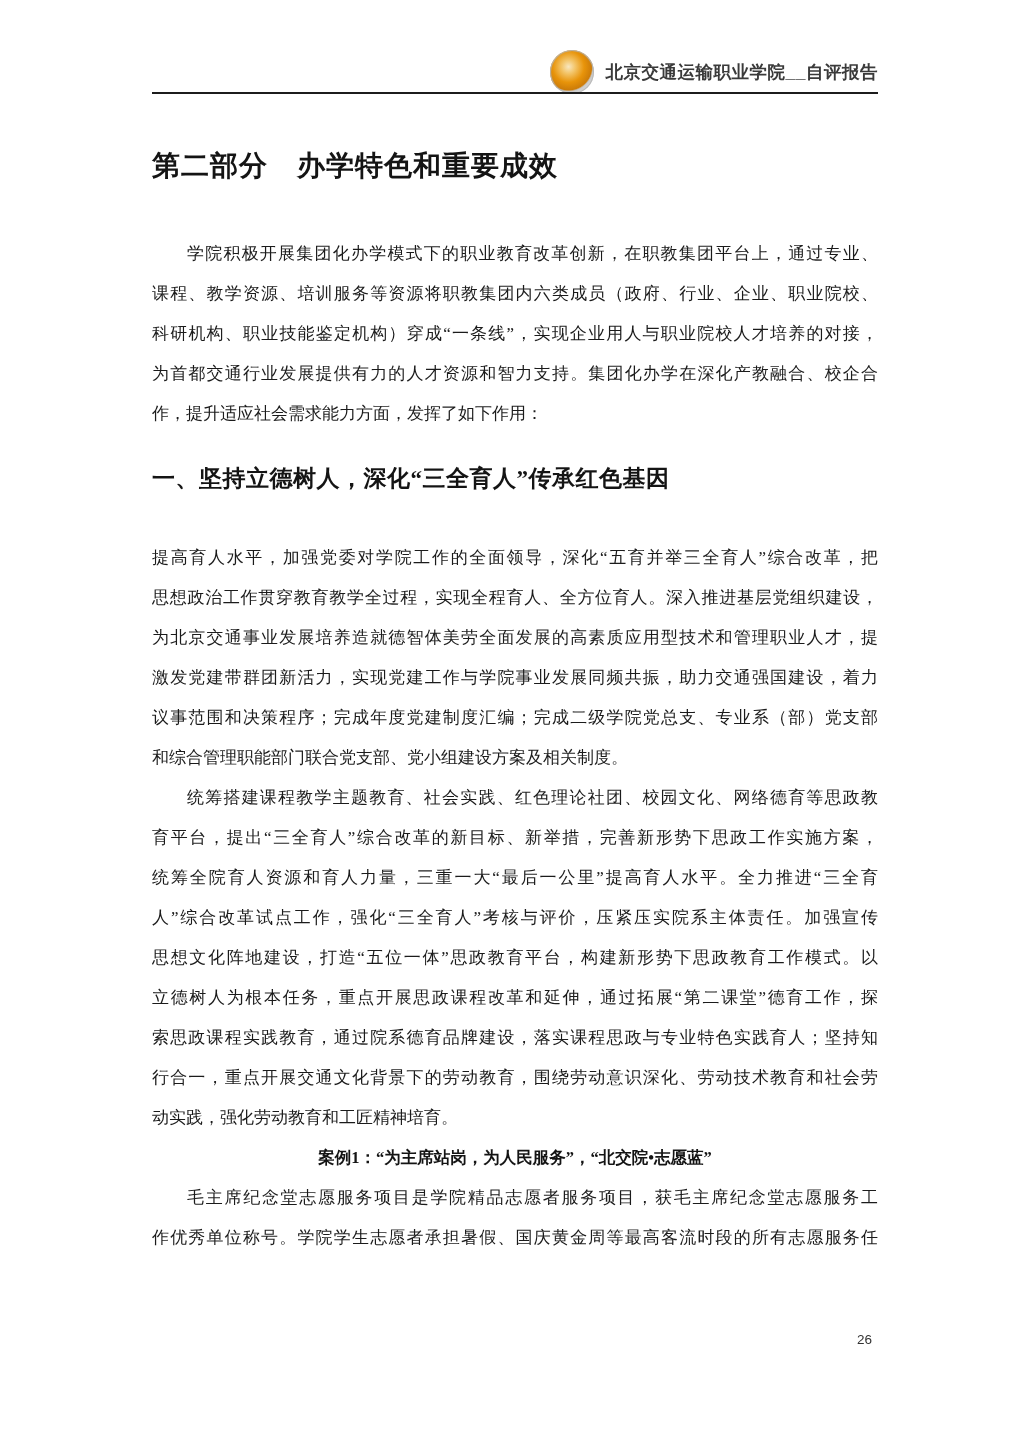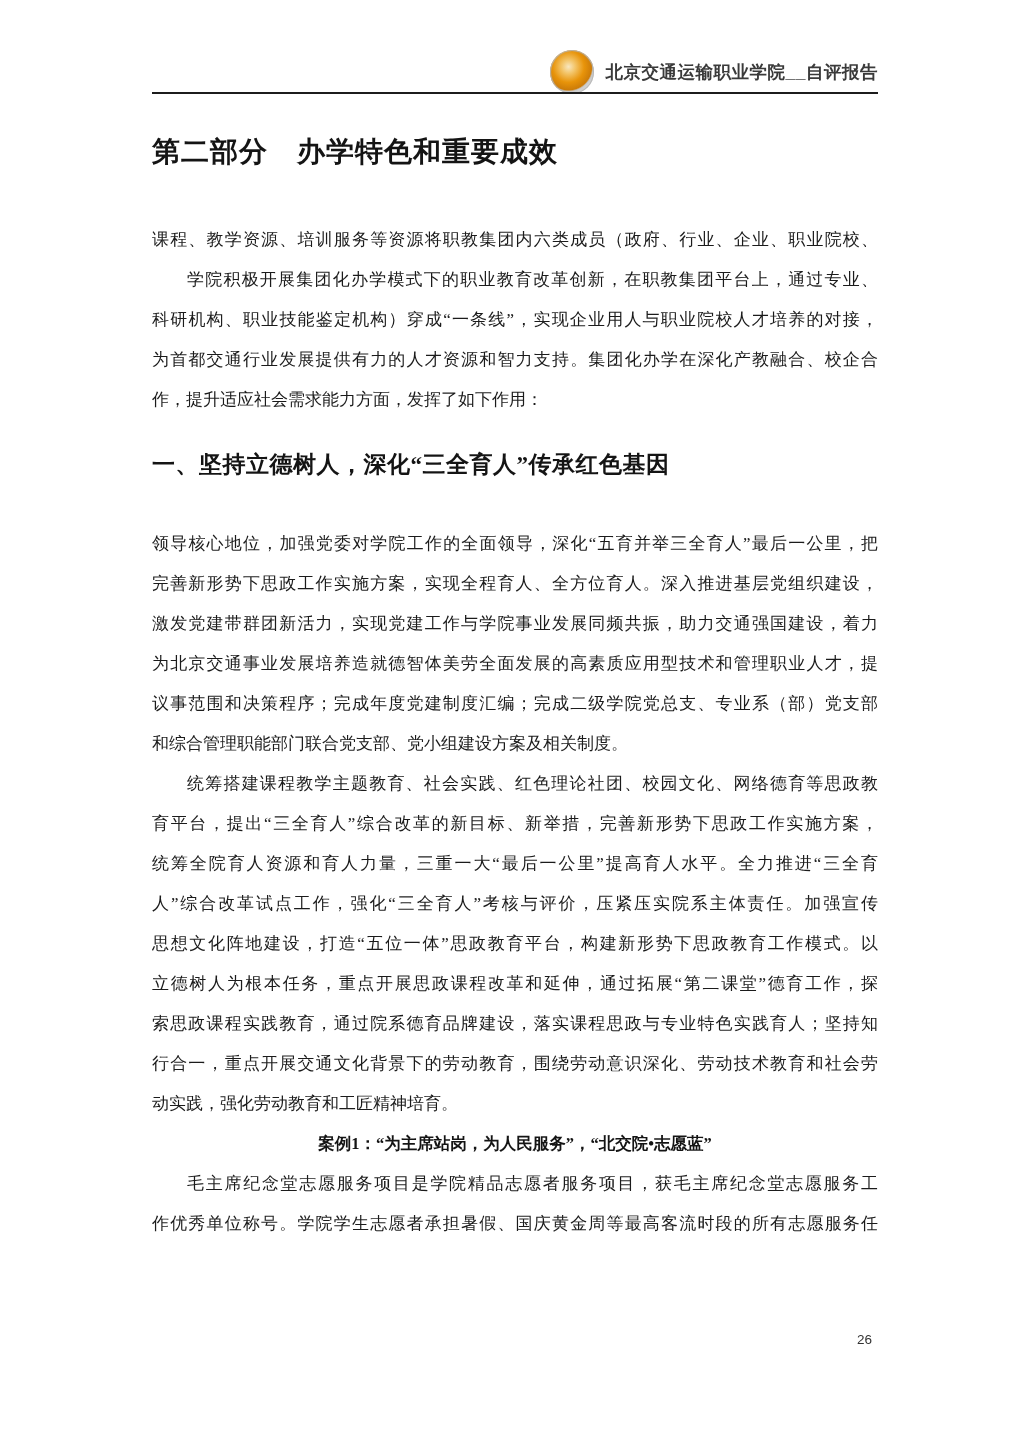--- a/index.html
+++ b/index.html
@@ -27,21 +27,21 @@
   .header-title {
     font-family:"Liberation Sans", sans-serif;
     font-weight:bold; font-size:17.5px; color:#3a3a3a;
     letter-spacing:0.5px; white-space:nowrap;
   }
   .header-rule {
     position:absolute; top:92px; left:152px; width:726px;
     border-top:2px solid #1c1c1c;
   }
   
-  .content { position:absolute; left:152px; top:132px; width:726px; }
+  .content { position:absolute; left:152px; top:146px; width:726px; }
   .doc-title {
     font-size:28px; font-weight:bold; color:#141414;
     height:40px; line-height:40px; letter-spacing:1px;
     margin-bottom:48px; white-space:nowrap;
   }
   .section-heading {
     font-size:23px; font-weight:bold; color:#141414;
     height:34px; line-height:34px; letter-spacing:0.5px;
     margin:28px 0 42px 0; white-space:nowrap;
   }
@@ -74,34 +74,34 @@
     <div class="seal"></div>
     <div class="header-title">北京交通运输职业学院__自评报告</div>
   </div>
   <div class="header-rule"></div>
 
   <div class="content">
 
     <div class="doc-title">第二部分　办学特色和重要成效</div>
 
     <div class="para">
+      <div class="pl pl-first">学院积极开展集团化办学模式下的职业教育改革创新，在职教集团平台上，通过专业、</div>
       <div class="pl">课程、教学资源、培训服务等资源将职教集团内六类成员（政府、行业、企业、职业院校、</div>
-      <div class="pl pl-first">学院积极开展集团化办学模式下的职业教育改革创新，在职教集团平台上，通过专业、</div>
       <div class="pl">科研机构、职业技能鉴定机构）穿成“一条线”，实现企业用人与职业院校人才培养的对接，</div>
       <div class="pl">为首都交通行业发展提供有力的人才资源和智力支持。集团化办学在深化产教融合、校企合</div>
       <div class="pl pl-last">作，提升适应社会需求能力方面，发挥了如下作用：</div>
     </div>
 
     <div class="section-heading">一、坚持立德树人，深化“三全育人”传承红色基因</div>
 
     <div class="para">
-      <div class="pl">领导核心地位，加强党委对学院工作的全面领导，深化“五育并举三全育人”最后一公里，把</div>
-      <div class="pl">完善新形势下思政工作实施方案，实现全程育人、全方位育人。深入推进基层党组织建设，</div>
+      <div class="pl">提高育人水平，加强党委对学院工作的全面领导，深化“五育并举三全育人”综合改革，把</div>
+      <div class="pl">思想政治工作贯穿教育教学全过程，实现全程育人、全方位育人。深入推进基层党组织建设，</div>
+      <div class="pl">为北京交通事业发展培养造就德智体美劳全面发展的高素质应用型技术和管理职业人才，提</div>
       <div class="pl">激发党建带群团新活力，实现党建工作与学院事业发展同频共振，助力交通强国建设，着力</div>
-      <div class="pl">为北京交通事业发展培养造就德智体美劳全面发展的高素质应用型技术和管理职业人才，提</div>
       <div class="pl">议事范围和决策程序；完成年度党建制度汇编；完成二级学院党总支、专业系（部）党支部</div>
       <div class="pl pl-last">和综合管理职能部门联合党支部、党小组建设方案及相关制度。</div>
     </div>
 
     <div class="para">
       <div class="pl pl-first">统筹搭建课程教学主题教育、社会实践、红色理论社团、校园文化、网络德育等思政教</div>
       <div class="pl">育平台，提出“三全育人”综合改革的新目标、新举措，完善新形势下思政工作实施方案，</div>
       <div class="pl">统筹全院育人资源和育人力量，三重一大“最后一公里”提高育人水平。全力推进“三全育</div>
       <div class="pl">人”综合改革试点工作，强化“三全育人”考核与评价，压紧压实院系主体责任。加强宣传</div>
       <div class="pl">思想文化阵地建设，打造“五位一体”思政教育平台，构建新形势下思政教育工作模式。以</div>

